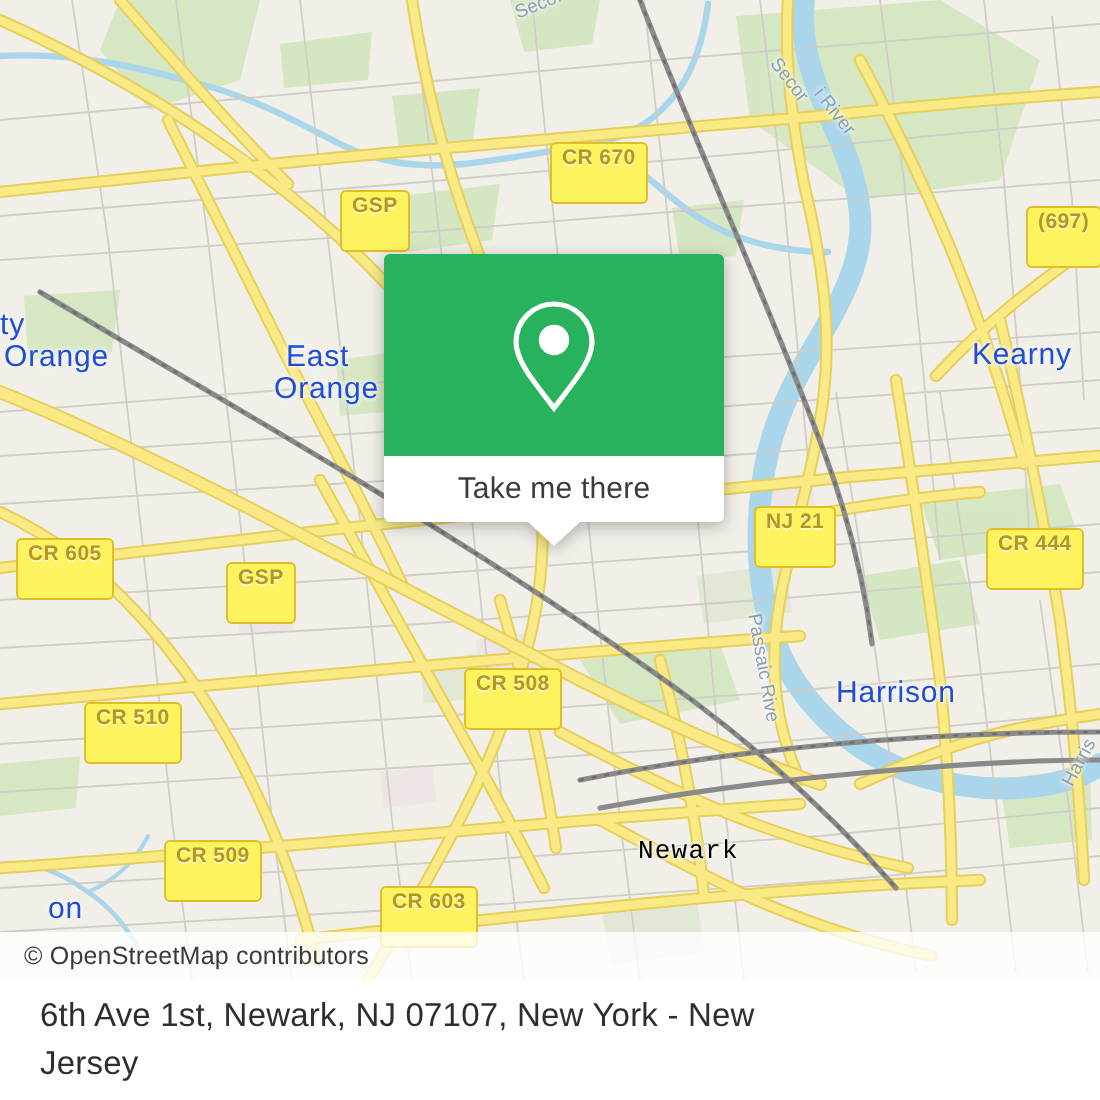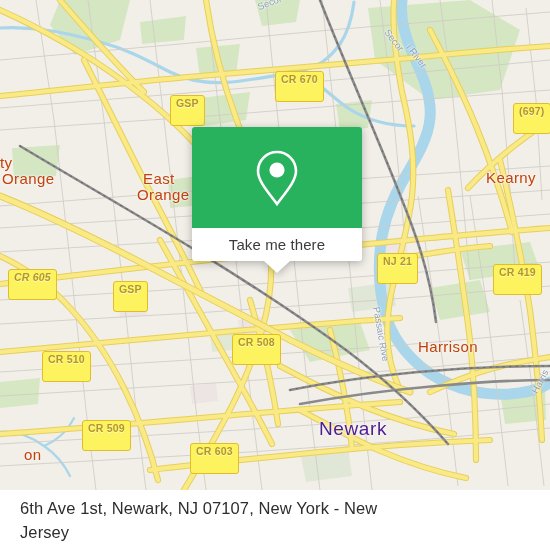--- a/index.html
+++ b/index.html
@@ -29,22 +29,22 @@
   }
   #map-svg { position: absolute; left: 0; top: 0; }
 
   .maplabel {
     position: absolute;
     color: #76736d;
     white-space: nowrap;
     pointer-events: none;
     text-shadow: 0 0 2px #f7f5f0, 0 0 2px #f7f5f0, 0 0 3px #f7f5f0;
   }
-  .city-big   { font-size: 19px; color: #4c1d95; letter-spacing: .6px; }
-  .city-mid   { font-size: 15px; color: #c2410c; letter-spacing: .4px; line-height: 16px; }
+  .city-big   { font-size: 13px; color: #000000; letter-spacing: .6px; font-family: Liberation Mono, monospace; }
+  .city-mid   { font-size: 15px; color: #1d4ed8; letter-spacing: .4px; line-height: 16px; }
   .river-lbl  { font-size: 9.5px; color: #8b9fb5; font-style: normal;
                 text-shadow: 0 0 2px #fff, 0 0 3px #fff; }
 
   
   .shield {
     position: absolute;
     background: #fdf35f;
     border: 1.5px solid #e0bd29;
     border-radius: 3px;
     color: #b2962a;
@@ -343,41 +343,44 @@
         <div class="maplabel river-lbl" style="left: 391px; top: 27px; transform: rotate(52deg); transform-origin: left top;">Secor</div>
         <div class="maplabel river-lbl" style="left: 413px; top: 42px; transform: rotate(52deg); transform-origin: left top;">i River</div>
         <div class="maplabel river-lbl" style="left: 382px; top: 306px; transform: rotate(80deg); transform-origin: left top;">Passaic Rive</div>
         <div class="maplabel river-lbl" style="left: 529px; top: 390px; transform: rotate(-62deg); transform-origin: left top;">Harris</div>
       </div>
     <div id="road-shields">
         <div class="shield" style="left: 275px; top: 71px;">CR 670</div>
         <div class="shield" style="left: 170px; top: 95px;">GSP</div>
         <div class="shield" style="left: 513px; top: 103px;">(697)</div>
         <div class="shield" style="left: 377px; top: 238px; margin-top: 15px;">NJ 21</div>
-        <div class="shield" style="left: 8px; top: 269px; font-style: italic;">CR 605</div>
-        <div class="shield" style="left: 493px; top: 264px;">CR 419</div>
+        <div class="shield" style="left: 8px; top: 269px;">CR 605</div>
+        <div class="shield" style="left: 493px; top: 264px;">CR 444</div>
         <div class="shield" style="left: 113px; top: 281px;">GSP</div>
         <div class="shield" style="left: 232px; top: 334px;">CR 508</div>
         <div class="shield" style="left: 42px; top: 351px;">CR 510</div>
         <div class="shield" style="left: 82px; top: 420px;">CR 509</div>
         <div class="shield" style="left: 190px; top: 443px;">CR 603</div>
       </div>
 
     <div id="callout">
       <div id="callout-top">
         <svg width="46" height="58" viewBox="0 0 46 58">
           <path d="M23 3 C12.5 3 4 11.5 4 22 C4 32 14 43 23 55 C32 43 42 32 42 22 C42 11.5 33.5 3 23 3 Z" fill="none" stroke="#ffffff" stroke-width="2.6"></path>
           <circle cx="23" cy="21" r="7.6" fill="#ffffff"></circle>
         </svg>
       </div>
       <div id="callout-bottom">
         <span id="callout-label">Take me there</span>
       </div>
       <div id="callout-tail"></div>
     </div>
 
+    <div id="osm-attrib">
+      <span id="osm-attrib-text">© OpenStreetMap contributors</span>
+    </div>
   </div>
 
   <div id="footer">
     <div id="footer-title">6th Ave 1st, Newark, NJ 07107, New York - New Jersey</div>
   </div>
 
 </div>
 
 </body></html>

